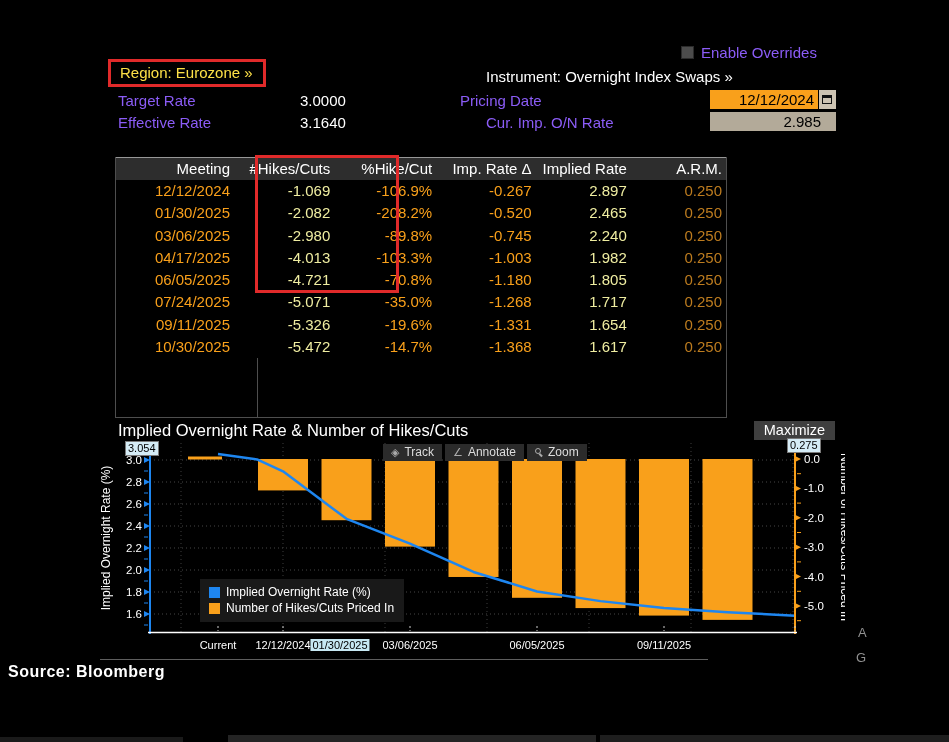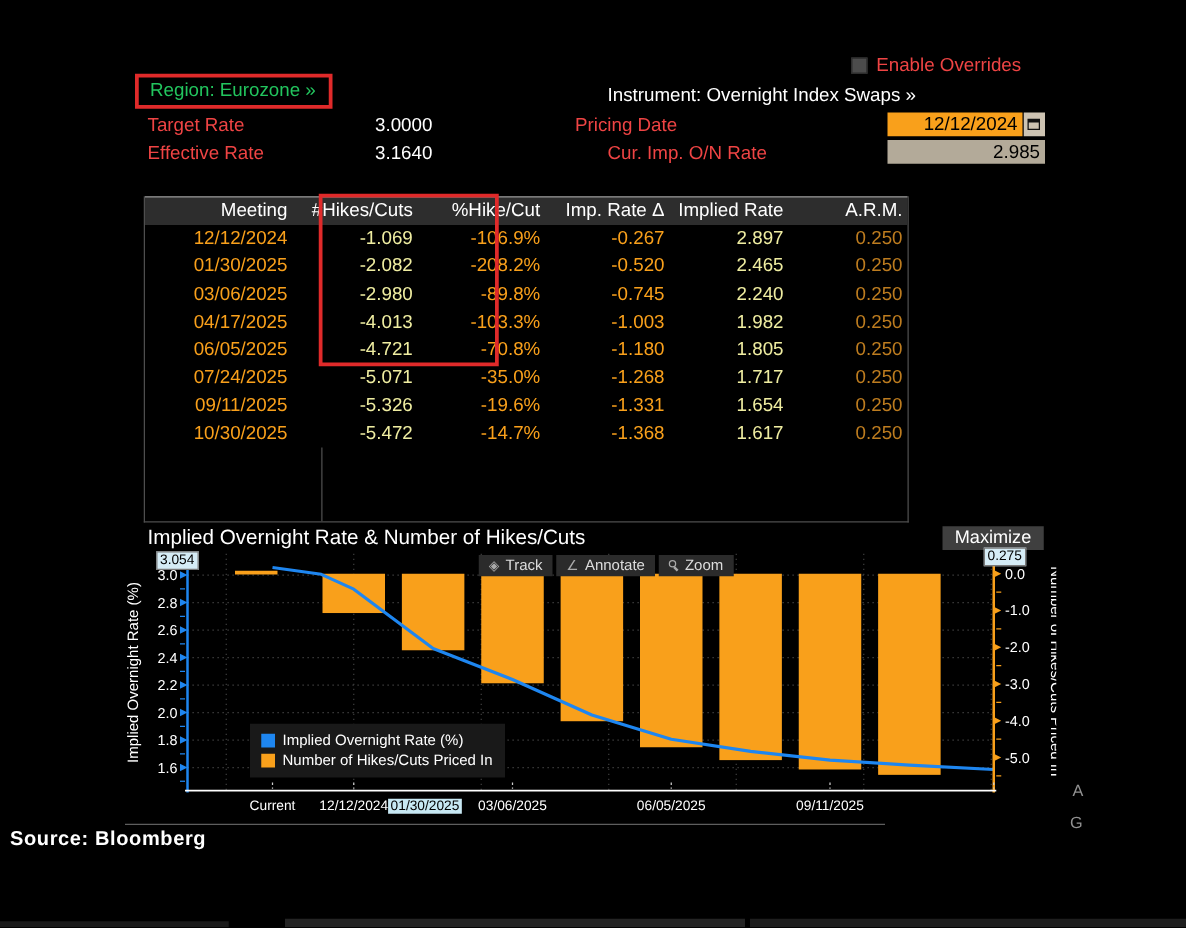--- a/index.html
+++ b/index.html
@@ -2,40 +2,40 @@
 <html><head>
 <meta charset="utf-8">
 <style>
   * { margin:0; padding:0; box-sizing:border-box; }
   html,body { background:#000; }
   #stage {
     position:relative; width:949px; height:742px; background:#000; overflow:hidden;
     font-family:"Liberation Sans","DejaVu Sans",sans-serif; color:#fff;
   }
   .abs { position:absolute; }
-  .lbl { font-size:15px; color:#ef4444; white-space:nowrap; }
+  .lbl { font-size:15px; color:#8b5cf6; white-space:nowrap; }
   .val { font-size:15px; color:#fff; white-space:nowrap;text-align:right; }
 
   
   #enable-overrides { left:681px; top:44px; display:flex; align-items:center; gap:7px; }
   #enable-overrides .box { width:13px; height:13px; background:#4c4c4c; border:1px solid #2b2b2b; }
   #region-box {
     left:108px; top:59px; border:3px solid #E02A2A; padding:2px 10px 3px 9px;
-    font-size:15px; color:#22c55e; white-space:nowrap; cursor:pointer;text-align:right;
+    font-size:15px; color:#fde047; white-space:nowrap; cursor:pointer;text-align:right;
   }
   #instrument { left:486px; top:68px; font-size:15px; color:#fff; white-space:nowrap; }
   #pricing-input {
     left:710px; top:90px; width:108px; height:19px; background:#F9A01B; color:#000;
     font-size:15px; line-height:19px; text-align:right; padding-right:4px;
   }
   #cal-btn { left:819px; top:90px; width:17px; height:19px; background:#CDC3B2; cursor:pointer; }
   #cal-btn .glyph { position:absolute; left:3px; top:5px; width:10px; height:9px; border:1px solid #111; border-top:3px solid #111; background:#CDC3B2; }
   #curimp-input {
     left:710px; top:112px; width:126px; height:19px; background:#B3AA99; color:#000;
-    font-size:15px; line-height:19px; text-align:right; padding-right:4px;
+    font-size:15px; line-height:19px; text-align:right; padding-right:15px;
   }
 
   
   #rate-table {
     left:115px; top:157px; width:612px; height:261px;
     border-left:1px solid #4E4E4E; border-right:1px solid #4E4E4E; border-bottom:1px solid #4E4E4E;
   }
   .thead { display:flex; height:23px; background:#2D2D2D; border-top:1px solid #979797; }
   .thead .th { font-size:15px; color:#fff; text-align:right; padding-right:4px; line-height:22px; white-space:nowrap; }
   .trow { display:flex; height:22.3px; }

